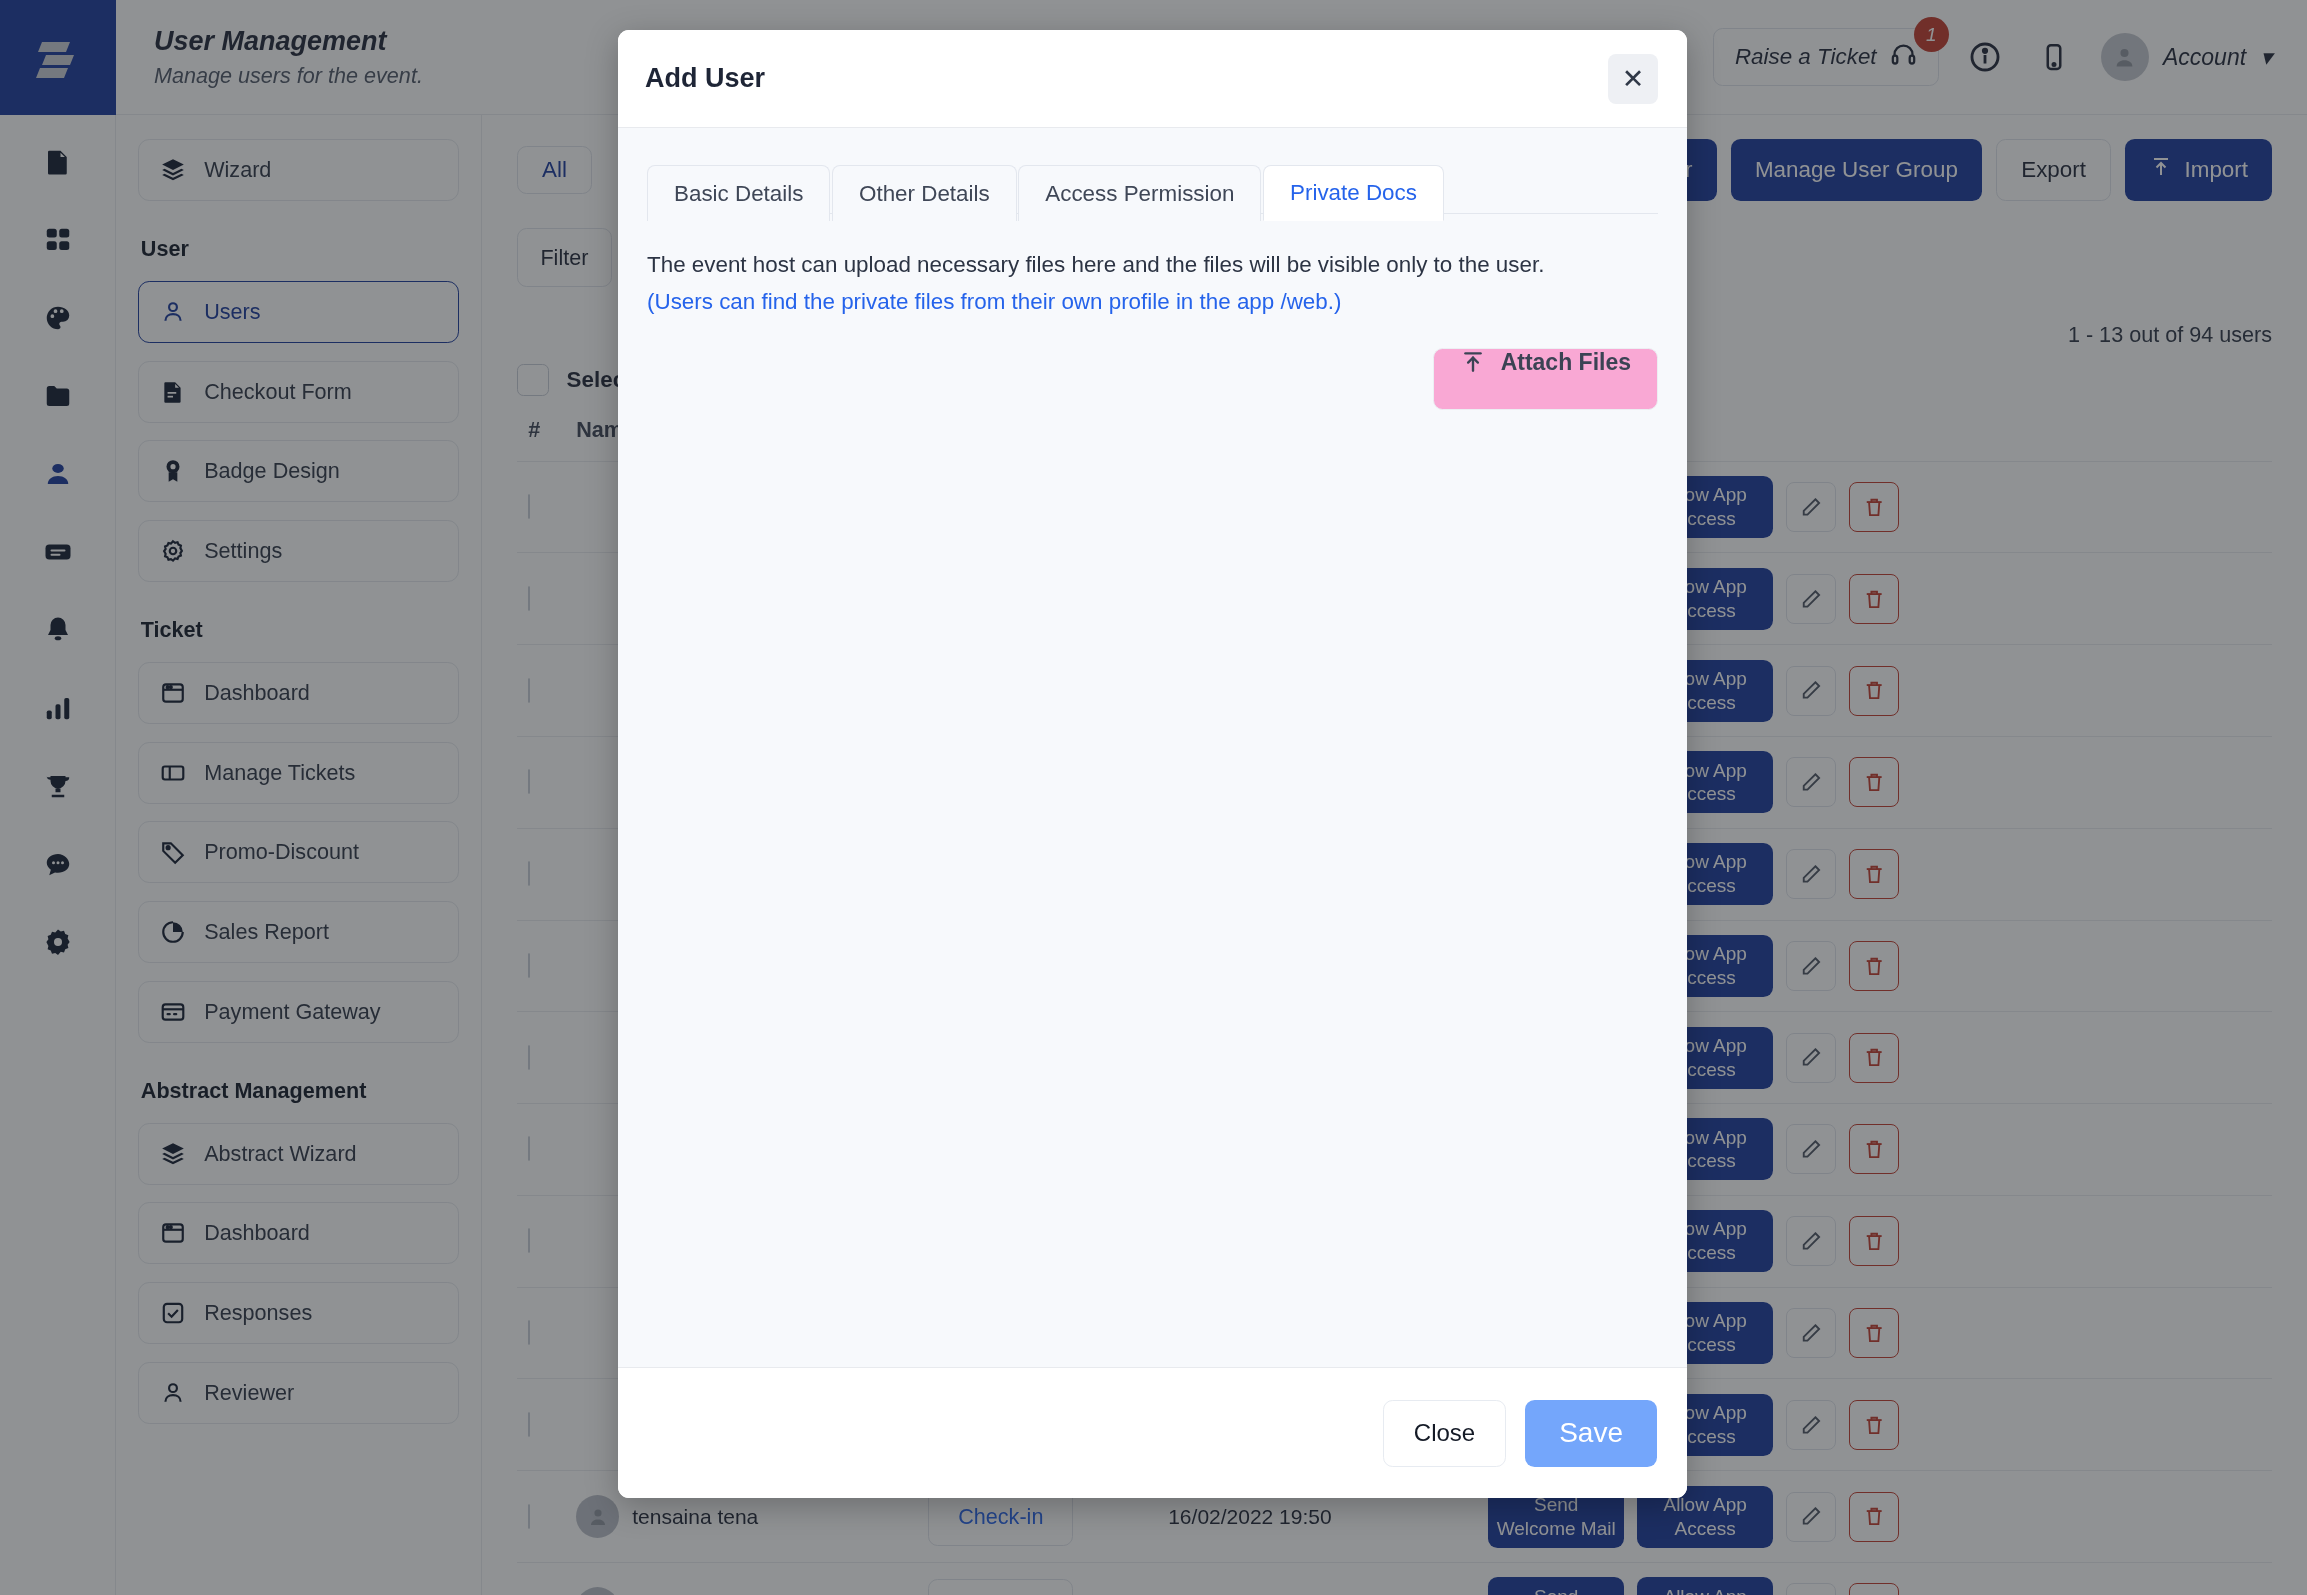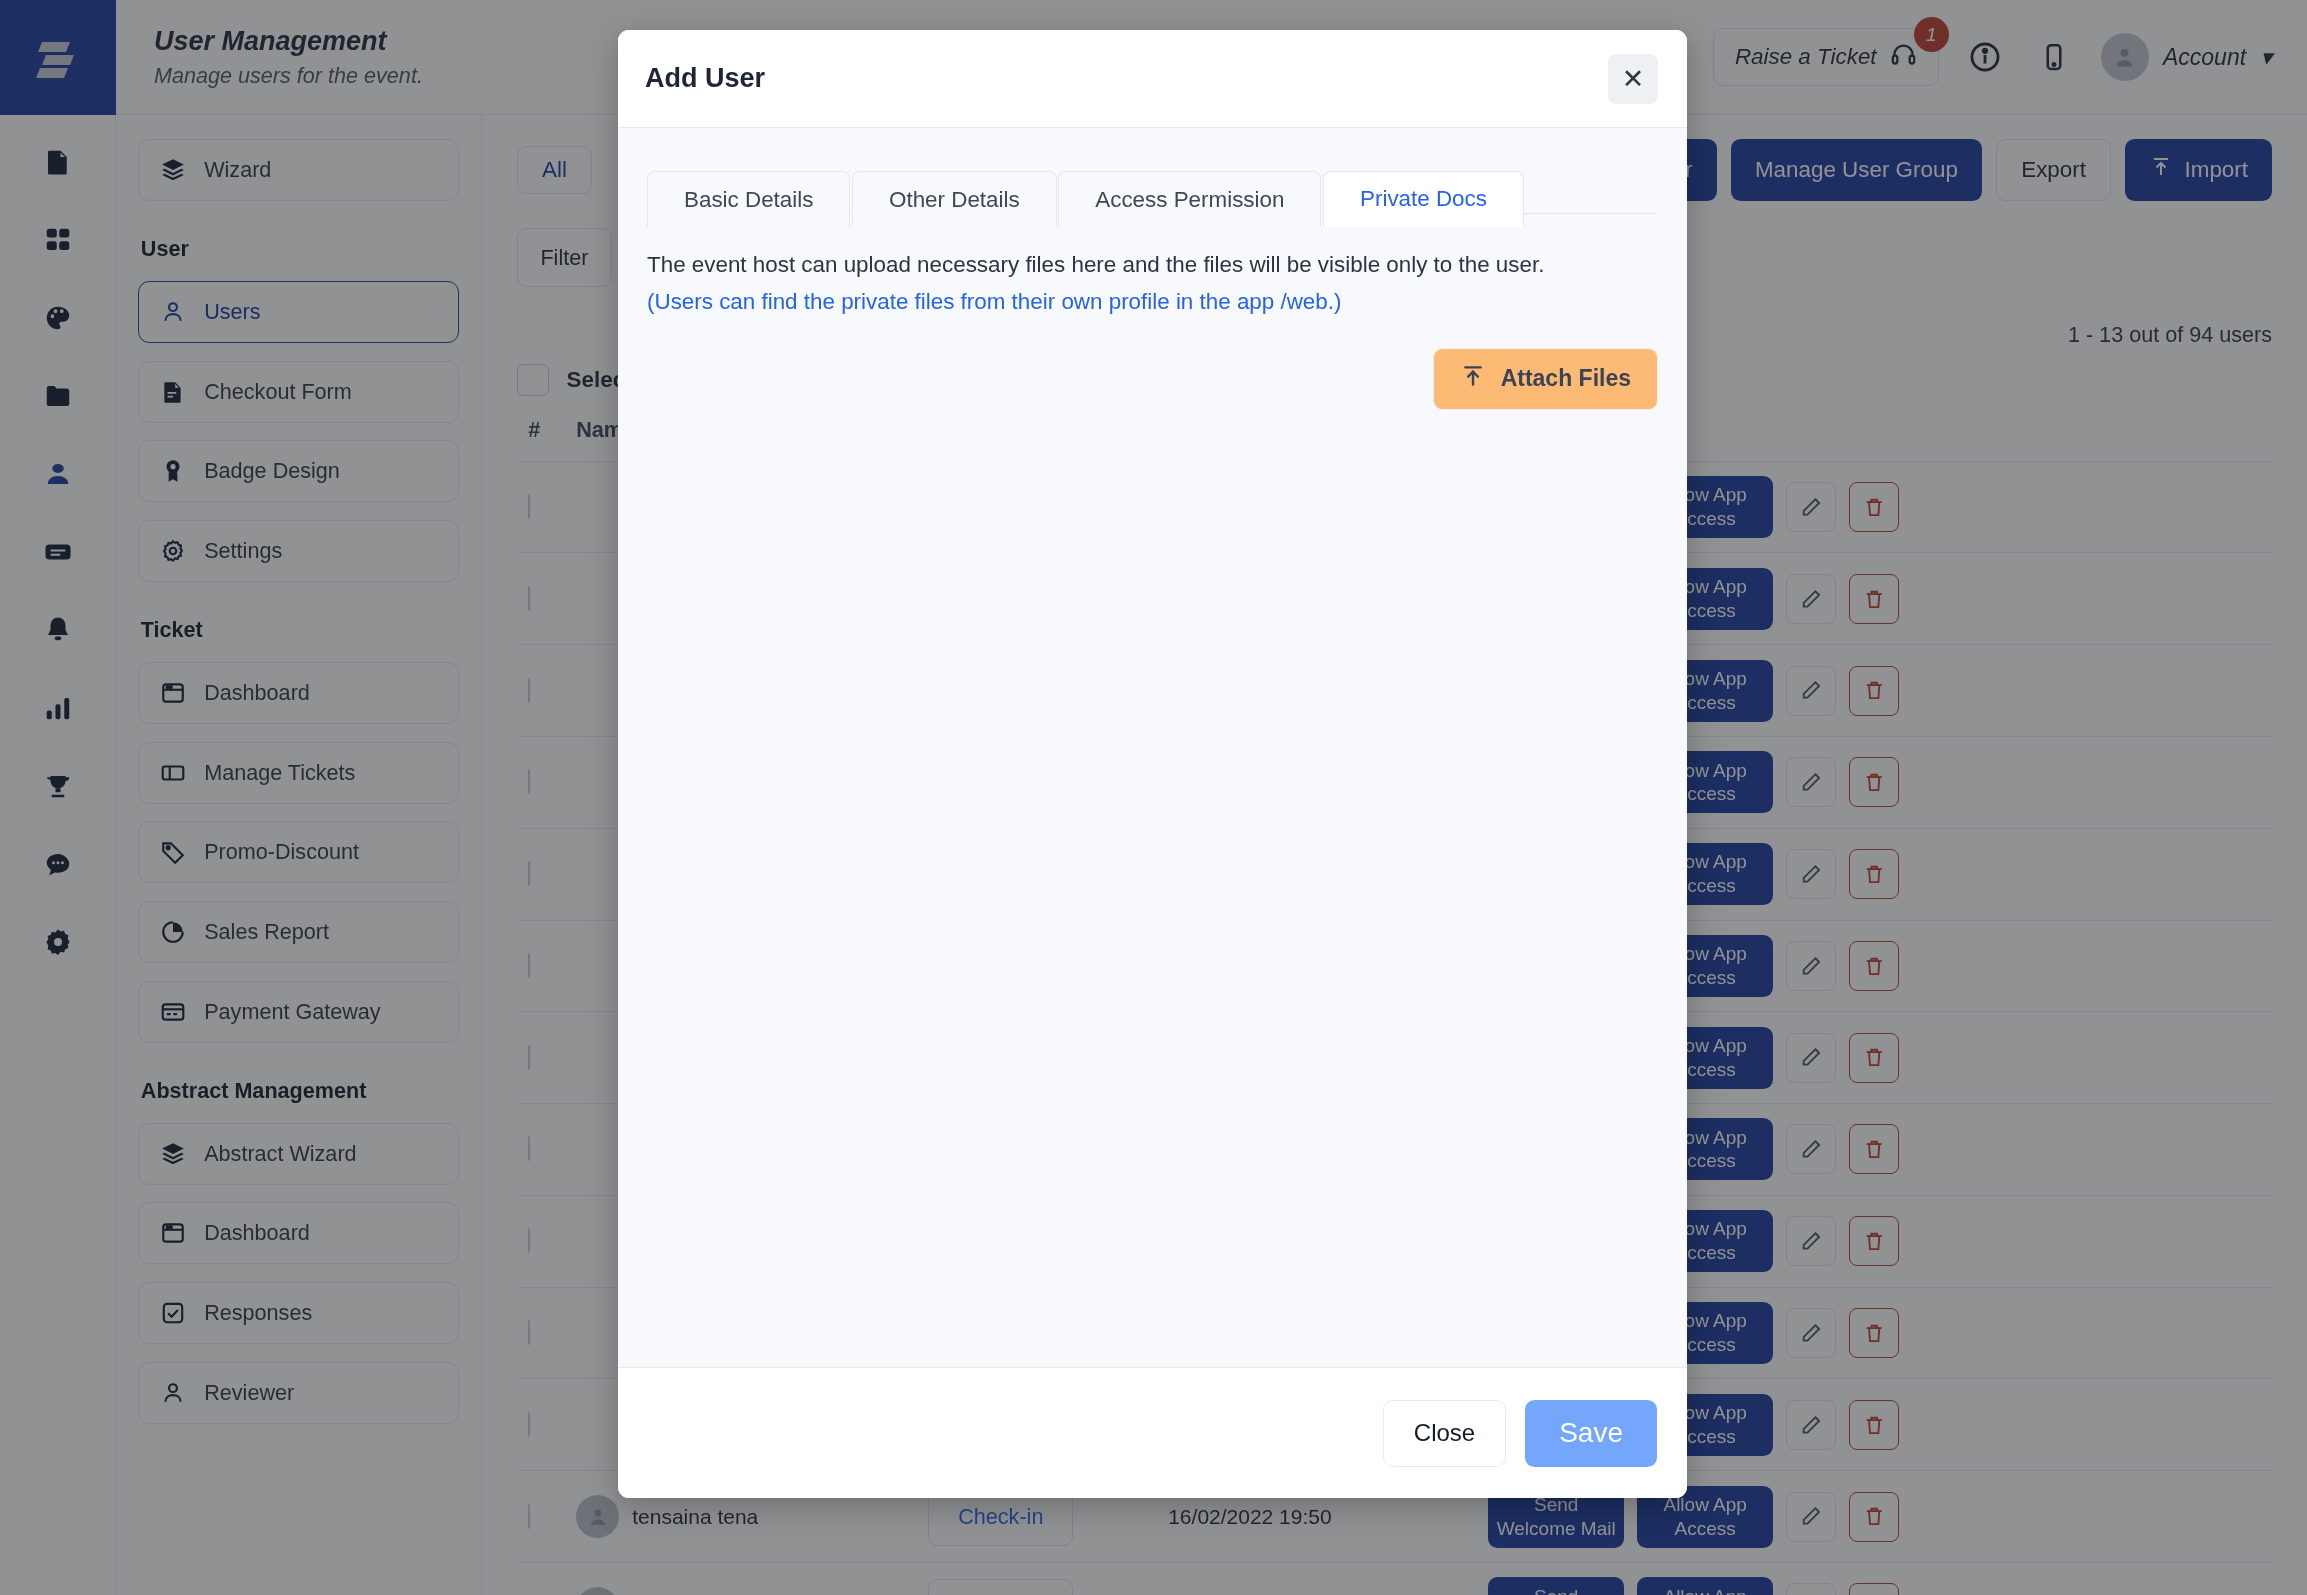--- a/index.html
+++ b/index.html
@@ -133,31 +133,31 @@
   .modal-title { font-size: 27px; font-weight: 700; color: #1e2536; }
   .modal-close {
     width: 50px; height: 50px; border-radius: 8px; background: #eef0f4;
     display: flex; align-items: center; justify-content: center;
     font-size: 27px; color: #303847; border: none;
   }
   .modal-body { flex: 1; background: #f7f9fc; padding: 29px 29px 0 29px; overflow: hidden; }
   .mtabs { display: flex; gap: 1.6px; border-bottom: 0.8px solid #e3e7ee; }
   .mtab {
     background: #f7f9fc; border: 0.8px solid #e3e7ee; border-bottom: none;
-    border-radius: 8px 8px 0 0; height: 56px; padding: 0 36px;
+    border-radius: 8px 8px 0 0; height: 56px; padding: 0 26px;
     display: flex; align-items: center; font-size: 22.4px; color: #3f4757;
-    position: relative; top: 14px;
+    position: relative; top: 8px;
   }
   .mtab.active { background: #ffffff; color: #2563eb; border-bottom: 0.8px solid #ffffff; }
   .mbody-text { font-size: 22.4px; color: #2c3444; margin-top: 35px; line-height: 1.45; }
   .mbody-link { display: block; color: #2563eb; margin-top: 4.8px; }
   .attach-row { display: flex; justify-content: flex-end; margin-top: 29px; }
   .attach-btn {
-    background: #fdba74; border: 0.8px solid #eceff3; border-radius: 9.6px;
-    height: 62px; padding: 0 26px; display: flex; align-items: center; gap: 14.4px;
+    background: #f9a8d4; border: 0.8px solid #eceff3; border-radius: 9.6px;
+    height: 62px; padding: 0 26px; display: flex; gap: 14.4px;
     font-size: 23px; font-weight: 700; color: #3b4354;
   }
   .modal-foot {
     height: 131px; background: #ffffff; border-top: 0.8px solid #e8eaee;
     display: flex; align-items: center; justify-content: flex-end; gap: 19px; padding: 0 30px;
   }
   .foot-close {
     background: #ffffff; border: 0.8px solid #e7ebf1; border-radius: 9.6px;
     height: 67px; padding: 0 30px; font-size: 24px; color: #141a26;
     display: flex; align-items: center; justify-content: center;

